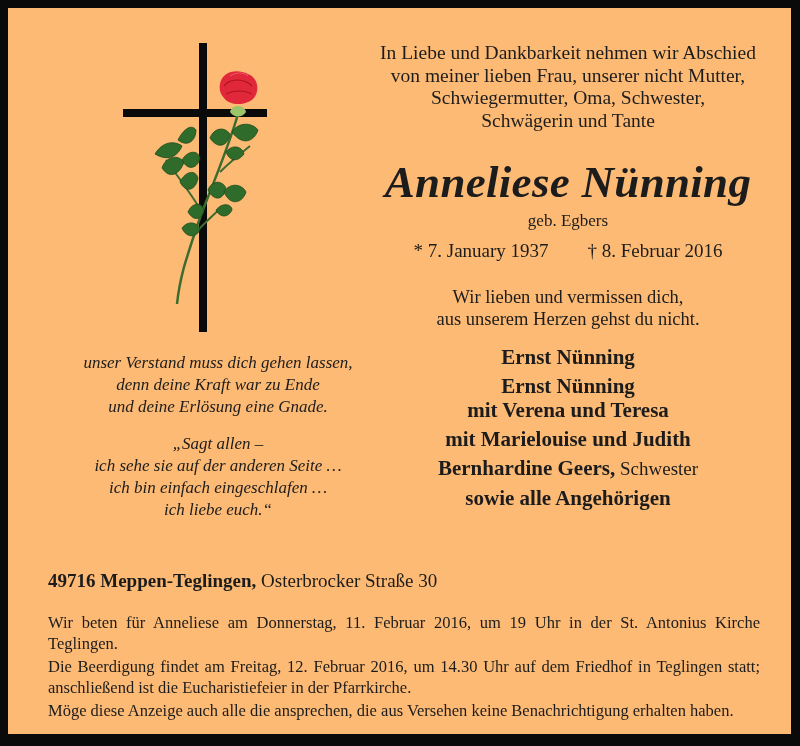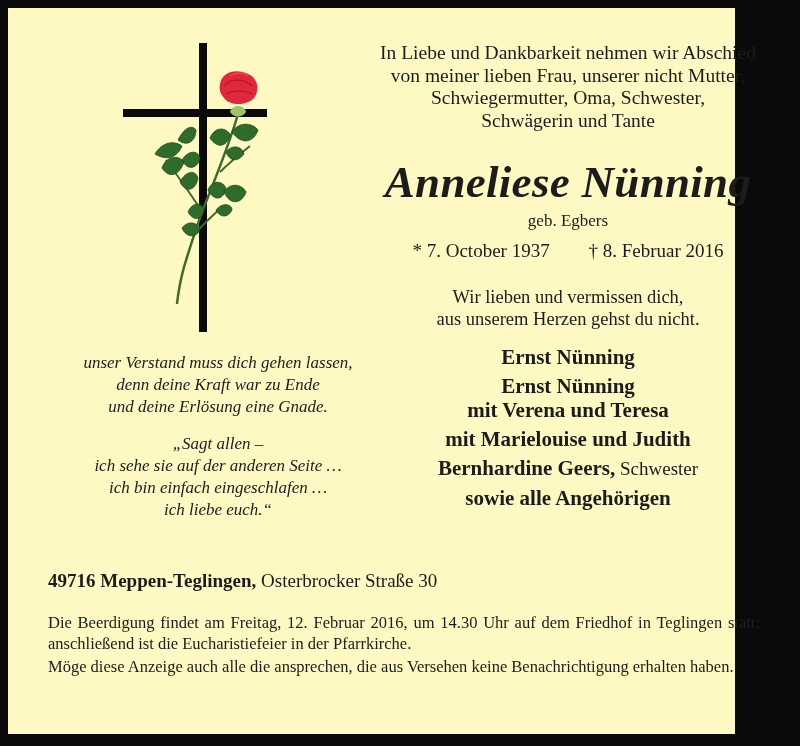--- a/index.html
+++ b/index.html
@@ -1,19 +1,19 @@
 <!DOCTYPE html>
 <html><head>
   <meta charset="utf-8">
   <style>
     html, body { margin: 0; padding: 0; }
     body { width: 800px; height: 746px; background: #0a0a0a; position: relative; overflow: hidden; }
     .card {
-      position: absolute; left: 8px; top: 8px; width: 727px; height: 726px;
-      background: #fef9c3; color: #1c1c1c;
+      position: absolute; left: 8px; top: 8px; width: 783px; height: 726px;
+      background: #fdba74; color: #1c1c1c;
       font-family: "Liberation Serif", "DejaVu Serif", serif;
     }
     .abs { position: absolute; }
     .center { text-align: center; }
     .intro { left: 340px; top: 34px; width: 440px; font-size: 19.5px; line-height: 22.5px; }
     .name { left: 340px; top: 148px; width: 440px; font-size: 45px; font-weight: bold; font-style: italic; line-height: 52px; letter-spacing: 0.3px; }
     .maiden { left: 340px; top: 202px; width: 440px; font-size: 17px; line-height: 22px; }
     .dates { left: 340px; top: 230px; width: 440px; font-size: 19px; line-height: 26px; }
     .dates span { display: inline-block; }
     .dates .born { margin-right: 34px; }
@@ -75,21 +75,21 @@
   <div class="abs center intro">
     <div>In Liebe und Dankbarkeit nehmen wir Abschied</div>
     <div>von meiner lieben Frau, unserer nicht Mutter,</div>
     <div>Schwiegermutter, Oma, Schwester,</div>
     <div>Schwägerin und Tante</div>
   </div>
 
   <div class="abs center maiden">geb. Egbers</div>
   <div class="abs center name">Anneliese Nünning</div>
   <div class="abs center dates">
-    <span class="born">* 7. October 1937</span>
+    <span class="born">* 7. January 1937</span>
     <span>† 8. Februar 2016</span>
   </div>
 
   <div class="abs center motto">
     <div>Wir lieben und vermissen dich,</div>
     <div>aus unserem Herzen gehst du nicht.</div>
   </div>
 
   <div class="abs center family">
     <div class="grp">
@@ -122,17 +122,18 @@
       <div>ich bin einfach eingeschlafen …</div>
       <div>ich liebe euch.“</div>
     </div>
   </div>
 
   <div class="abs address">
     <b>49716 Meppen-Teglingen,</b><span> Osterbrocker Straße 30</span>
   </div>
 
   <div class="abs notes">
+    <p>Wir beten für Anneliese am Donnerstag, 11. Februar 2016, um 19 Uhr in der St. Antonius Kirche Teglingen.</p>
     <p>Die Beerdigung findet am Freitag, 12. Februar 2016, um 14.30 Uhr auf dem Friedhof in Teglingen statt; anschließend ist die Eucharistiefeier in der Pfarrkirche.</p>
     <p>Möge diese Anzeige auch alle die ansprechen, die aus Versehen keine Benachrichtigung erhalten haben.</p>
   </div>
 
 </div>
 
 </body></html>

